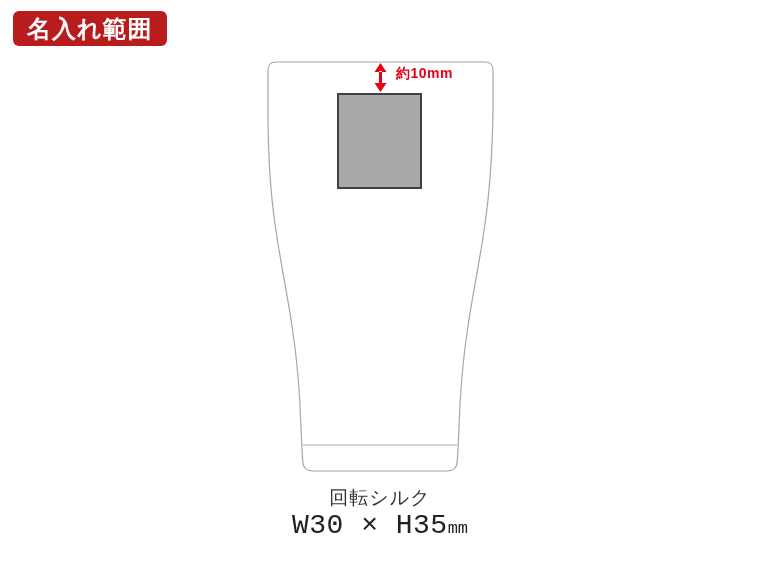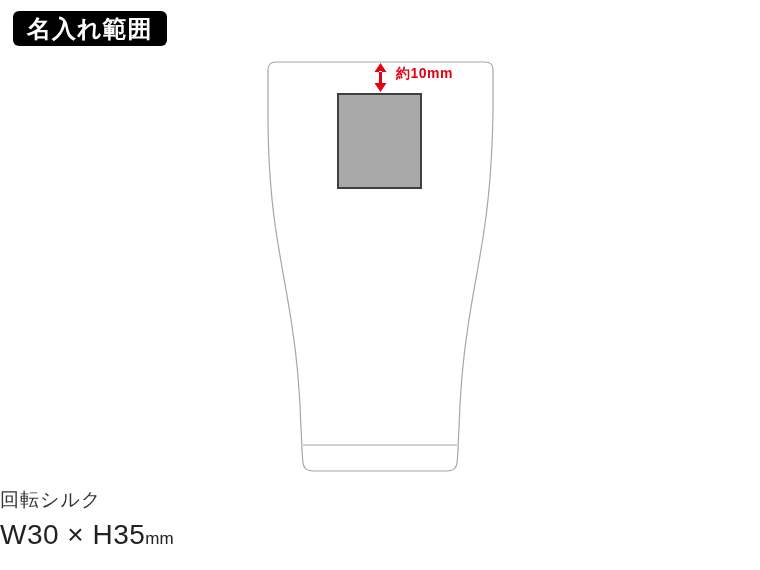--- a/index.html
+++ b/index.html
@@ -16,21 +16,21 @@
   
   .badge {
     position: absolute;
     left: 13px;
     top: 11px;
     height: 35px;
     padding: 0 14px;
     display: inline-flex;
     align-items: center;
     justify-content: center;
-    background: #000000;
+    background: #b91c1c;
     color: #ffffff;
     font-size: 24px;
     font-weight: bold;
     letter-spacing: 1px;
     border-radius: 6px;
     line-height: 1;
   }
 
   
   .cup-svg {
@@ -74,32 +74,33 @@
     white-space: nowrap;
     margin-left: 7px;
   }
 
   
   .caption {
     position: absolute;
     left: 0;
     right: 0;
     top: 489px;
-    font-family: Liberation Sans, sans-serif;
+    text-align: center;
+    font-family: Liberation Mono, monospace;
     color: #333333;
   }
   .caption .method {
     font-size: 19px;
     line-height: 21px;
     letter-spacing: 1px;
   }
   .caption .size {
     font-size: 28px;
     line-height: 30px;
-    margin-top: 10px;
+    margin-top: 1px;
     color: #222222;
     letter-spacing: 0.5px;
   }
   .caption .size .unit {
     font-size: 17px;
     letter-spacing: 0;
   }
 </style>
 </head>
 <body>

